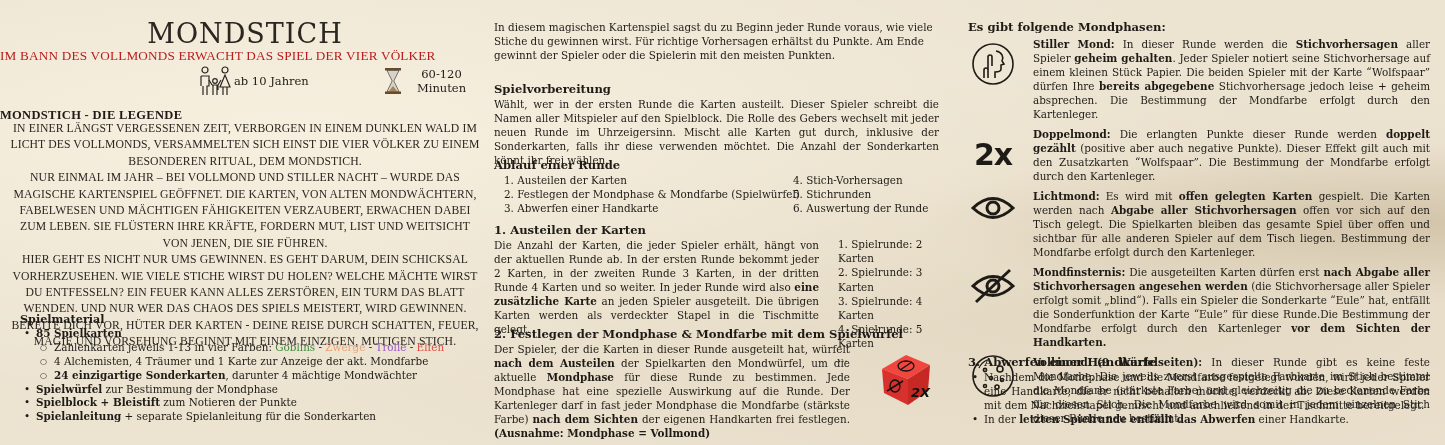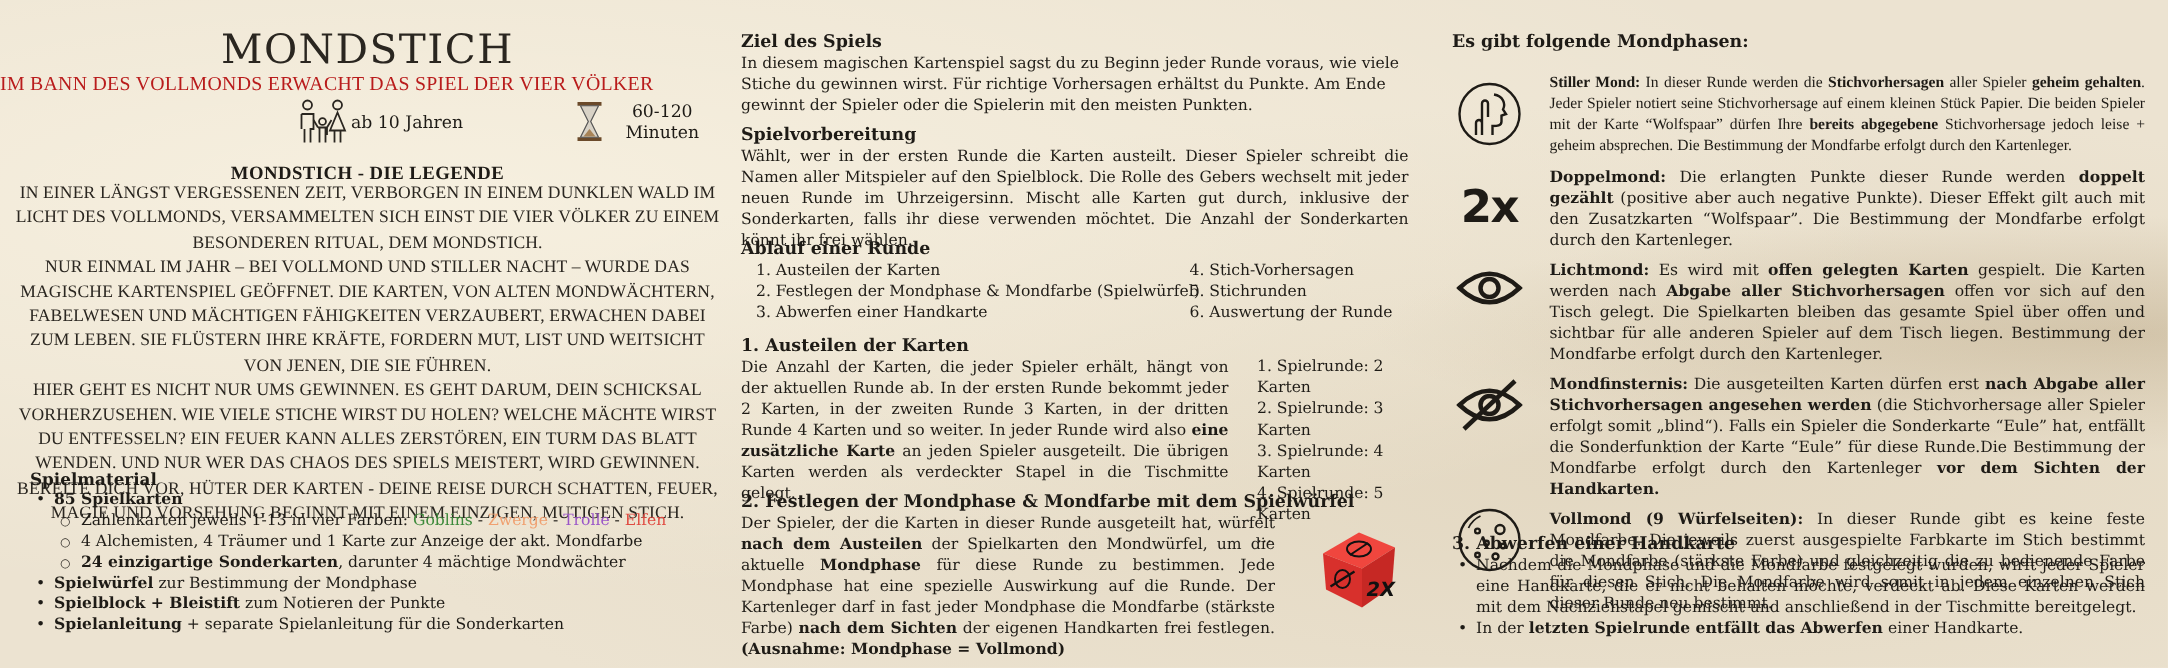--- a/index.html
+++ b/index.html
@@ -32,21 +32,21 @@
     font-variant: small-caps; color: #b91c1c; text-transform: uppercase;
   }
   .stats { position: absolute; top: 66px; left: 18px; width: 460px; height: 30px; }
   .stat { position: absolute; top: 0; display: flex; align-items: center; gap: 2px; font-size: 11.5px; height: 30px; }
   .stat svg { display: block; }
   .stat-players { left: 0; }
   .stat-age { left: 180px; }
   .stat-time { left: 365px; text-align: center; }
 
   .legend-title {
-    position: absolute; top: 108px; left: 0; width: 490px; text-align: center;
+    position: absolute; top: 108px; left: 0; width: 490px; text-align: left;
     font-family: "Liberation Serif", serif; font-weight: bold; font-size: 12.5px;
     text-transform: uppercase; letter-spacing: 0.3px;
   }
   .legend-body {
     position: absolute; top: 121px; left: 10px; width: 470px; text-align: center;
     font-family: "Liberation Serif", serif; font-size: 11.7px; line-height: 16.4px;
     text-transform: uppercase; letter-spacing: 0.1px; color: #2a2620;
   }
 
   .material { position: absolute; top: 313px; left: 20px; width: 460px; font-size: 10.4px; line-height: 13.9px; }
@@ -133,21 +133,20 @@
         <li class="l2"><b>24 einzigartige  Sonderkarten</b><span>, darunter 4 mächtige Mondwächter</span></li>
         <li class="l1"><b>Spielwürfel</b><span> zur Bestimmung der Mondphase</span></li>
         <li class="l1"><b>Spielblock + Bleistift</b><span> zum Notieren der Punkte</span></li>
         <li class="l1"><b>Spielanleitung</b><span> + separate Spielanleitung für die Sonderkarten</span></li>
       </ul>
     </div>
   </div>
 
   <div class="col col-mid">
     <div class="block" style="top:20px; width:445px;">
-      <div class="h2">Ziel des Spiels</div>
       <div class="txt" style="text-align:left">In diesem magischen Kartenspiel sagst du zu Beginn jeder Runde voraus, wie viele Stiche du gewinnen wirst. Für richtige Vorhersagen erhältst du Punkte. Am Ende gewinnt der Spieler oder die Spielerin mit den meisten Punkten.</div>
     </div>
 
     <div class="block" style="top:82px; width:445px;">
       <div class="h2">Spielvorbereitung</div>
       <div class="txt">Wählt, wer in der ersten Runde die Karten austeilt. Dieser Spieler schreibt die Namen aller Mitspieler auf den Spielblock. Die Rolle des Gebers wechselt mit jeder neuen Runde im Uhrzeigersinn. Mischt alle Karten gut durch, inklusive der Sonderkarten, falls ihr diese verwenden möchtet. Die Anzahl der Sonderkarten könnt ihr frei wählen.</div>
     </div>
 
     <div class="block" style="top:158px; width:445px;">
       <div class="h2">Ablauf einer Runde</div>
@@ -192,21 +191,21 @@
           <text x="37" y="48" font-family="DejaVu Sans, sans-serif" font-weight="bold" font-style="italic" font-size="13" fill="#111">2X</text>
         </svg>
       </div>
     </div>
   </div>
 
   <div class="col col-right">
     <div class="block" style="top:20px; width:462px;">
       <div class="h2">Es gibt folgende Mondphasen:</div>
 
-      <div class="phase" style="margin-top:14px;font-family:Liberation Serif, serif;">
+      <div class="phase" style="margin-top:2px;">
         <div class="ico">
           <svg width="44" height="44" viewBox="0 0 44 44" fill="none" stroke="#1e1b16" stroke-width="1.6">
             <circle cx="22" cy="22" r="20"></circle>
             <path d="M25 9 c6 1 8 6 6 10 l2 3 -3 1 v4 c0 3 -3 3 -6 3 v6"></path>
             <path d="M17 36 v-12 M17 24 v-9 a2 2 0 0 1 4 0 v9 M13 36 v-8 a2 2 0 0 1 4 0"></path>
           </svg>
         </div>
         <div class="txt"><b>Stiller Mond:</b><span> In dieser Runde werden die </span><b>Stichvorhersagen</b><span> aller Spieler </span><b>geheim gehalten</b><span>. Jeder Spieler notiert seine Stichvorhersage auf einem kleinen Stück Papier. Die beiden Spieler mit der Karte “Wolfspaar” dürfen Ihre </span><b>bereits abgegebene</b><span> Stichvorhersage jedoch leise + geheim absprechen. Die Bestimmung der Mondfarbe erfolgt durch den Kartenleger.</span></div>
       </div>
 

